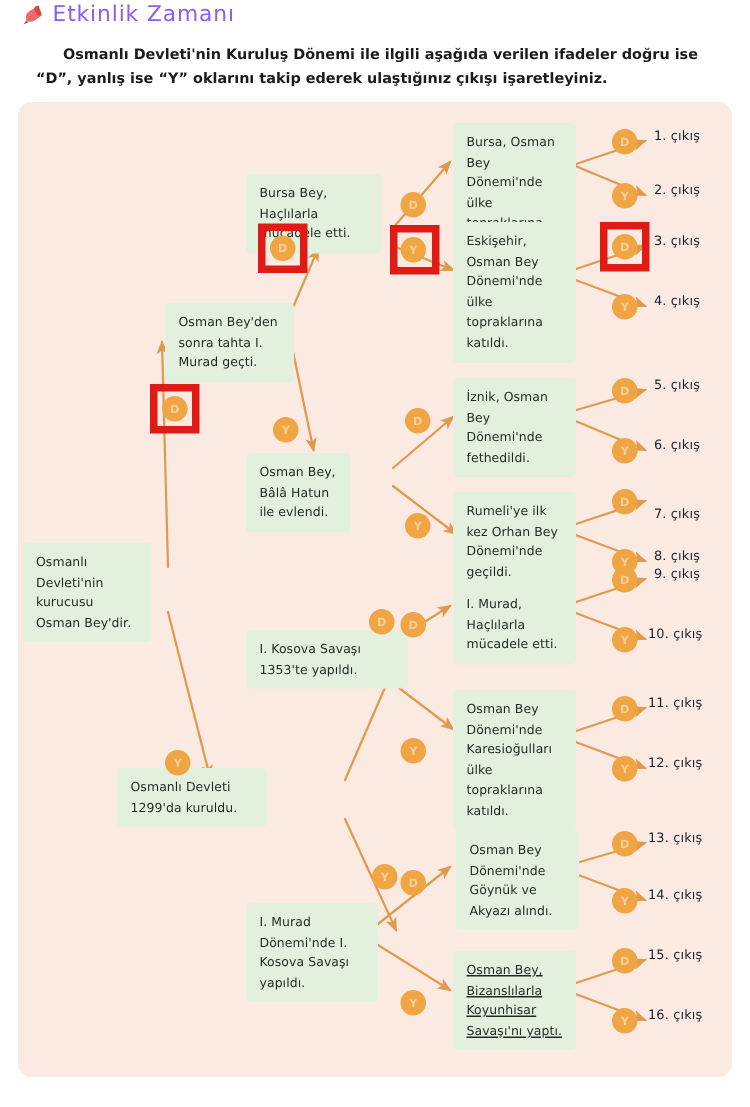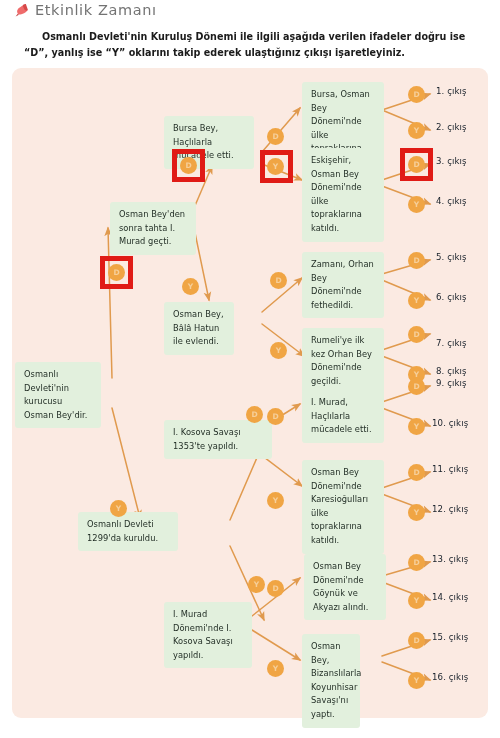--- a/index.html
+++ b/index.html
@@ -18,21 +18,21 @@
 
   
   #header-row {
     position: absolute;
     left: 14px; top: 2px;
     display: flex; align-items: center; gap: 5px;
   }
   #bell-icon { width: 16px; height: 16px; display: block; }
   #header-title {
     font-size: 14.5px;
-    color: #737373;
+    color: #8b5cf6;
     letter-spacing: .6px;
     font-family: "DejaVu Sans", "Liberation Sans", sans-serif;
     white-space: nowrap;
   }
 
   #instructions {
     position: absolute;
     left: 24px; top: 29px; width: 460px;
     font-size: 9.6px;
     font-weight: bold;
@@ -176,26 +176,26 @@
     <div class="stmt" style="left:3px;  top:294px; width:86px;">Osmanlı Devleti'nin kurucusu Osman Bey'dir.</div>
     <div class="stmt" style="left:98px; top:134px; width:86px;">Osman Bey'den sonra tahta I. Murad geçti.</div>
     <div class="stmt" style="left:66px; top:444px; width:100px;">Osmanlı Devleti 1299'da kuruldu.</div>
     <div class="stmt" style="left:152px;top:48px;  width:90px;">Bursa Bey, Haçlılarla mücadele etti.</div>
     <div class="stmt" style="left:152px;top:234px; width:70px;">Osman Bey, Bâlâ Hatun ile evlendi.</div>
     <div class="stmt" style="left:152px;top:352px; width:108px;">I. Kosova Savaşı 1353'te yapıldı.</div>
     <div class="stmt" style="left:152px;top:534px; width:88px;">I. Murad Dönemi'nde I. Kosova Savaşı yapıldı.</div>
 
     <div class="stmt" style="left:290px;top:14px;  width:82px;">Bursa, Osman Bey Dönemi'nde ülke topraklarına katıldı.</div>
     <div class="stmt" style="left:290px;top:80px;  width:82px;">Eskişehir, Osman Bey Dönemi'nde ülke topraklarına katıldı.</div>
-    <div class="stmt" style="left:290px;top:184px; width:82px;">Zamanı, Orhan Bey Dönemi'nde fethedildi.</div>
+    <div class="stmt" style="left:290px;top:184px; width:82px;">İznik, Osman Bey Dönemi'nde fethedildi.</div>
     <div class="stmt" style="left:290px;top:260px; width:82px;">Rumeli'ye ilk kez Orhan Bey Dönemi'nde geçildi.</div>
     <div class="stmt" style="left:290px;top:322px; width:82px;">I. Murad, Haçlılarla mücadele etti.</div>
     <div class="stmt" style="left:290px;top:392px; width:82px;">Osman Bey Dönemi'nde Karesioğulları ülke topraklarına katıldı.</div>
     <div class="stmt" style="left:292px;top:486px; width:82px;">Osman Bey Dönemi'nde Göynük ve Akyazı alındı.</div>
-    <div class="stmt" style="left:290px;top:566px; width:58px;">Osman Bey, Bizanslılarla Koyunhisar Savaşı'nı yaptı.</div>
+    <div class="stmt" style="left:290px;top:566px; width:82px;text-decoration:underline;">Osman Bey, Bizanslılarla Koyunhisar Savaşı'nı yaptı.</div>
 
     <div class="badge" style="left:96px; top:196px;">D</div>
     <div class="badge" style="left:98px; top:432px;">Y</div>
 
     <div class="badge" style="left:168px;top:89px;">D</div>
     <div class="badge" style="left:170px;top:210px;">Y</div>
 
     <div class="badge" style="left:234px;top:338px;">D</div>
     <div class="badge" style="left:236px;top:508px;">Y</div>
 

